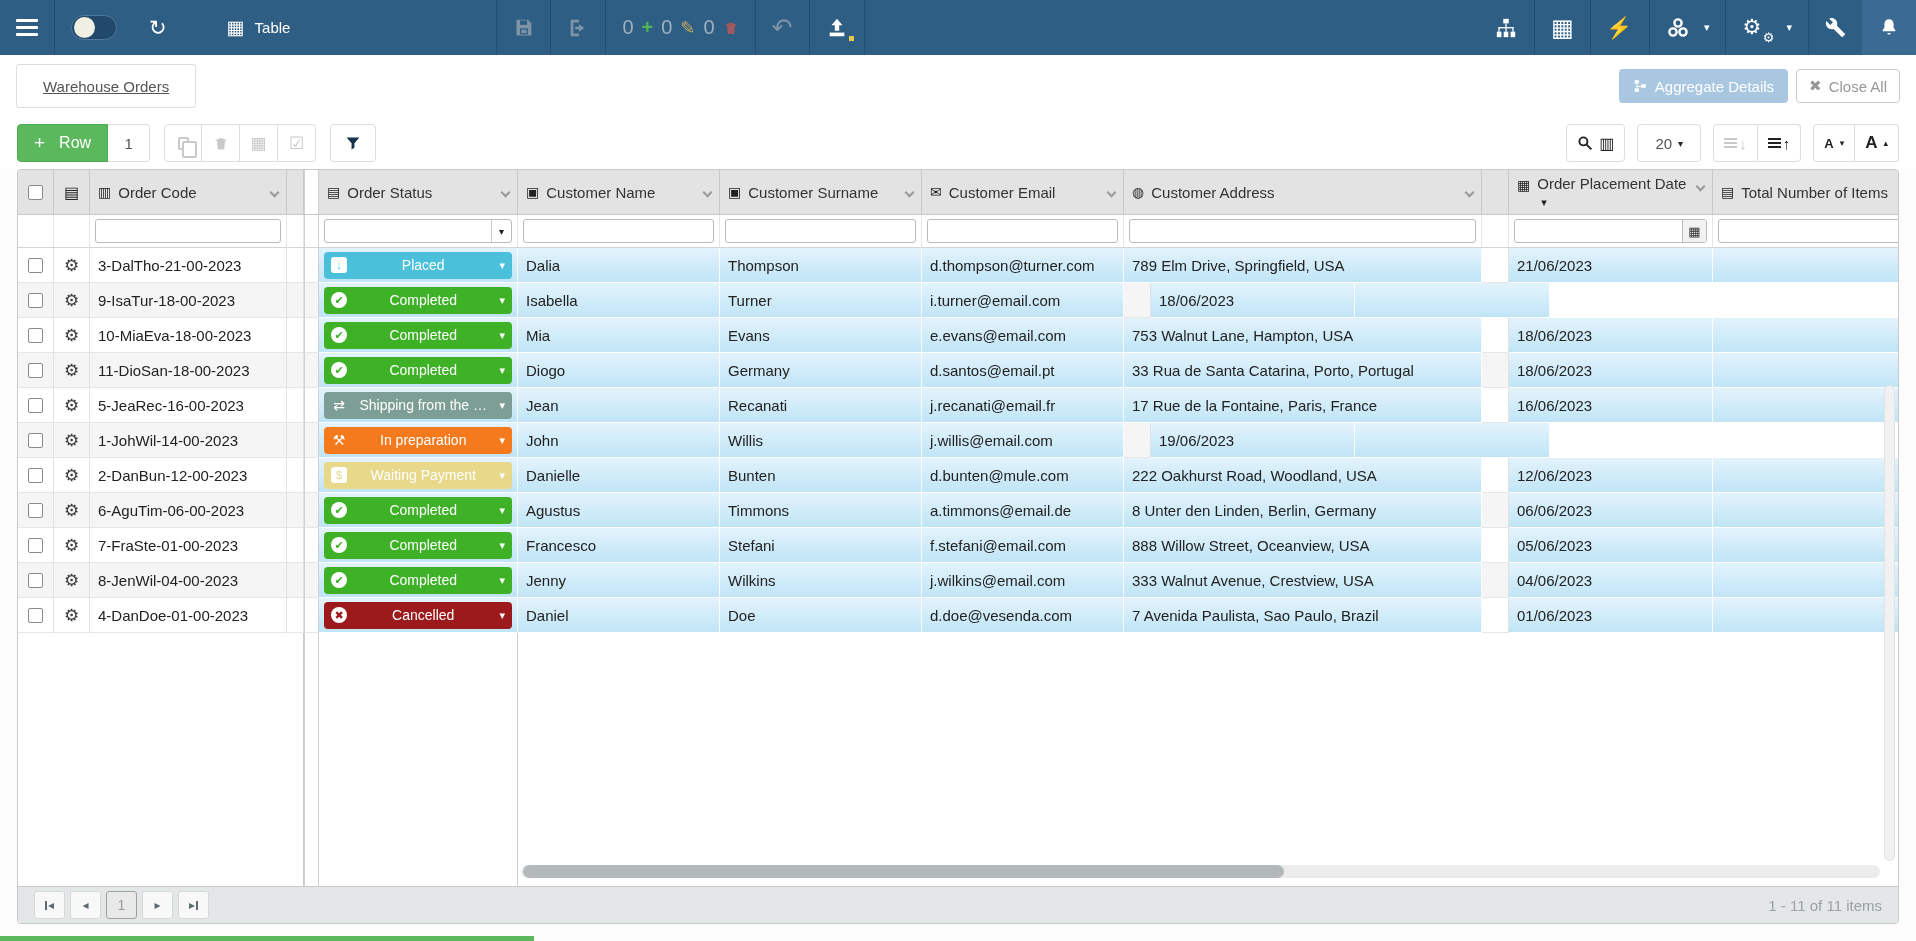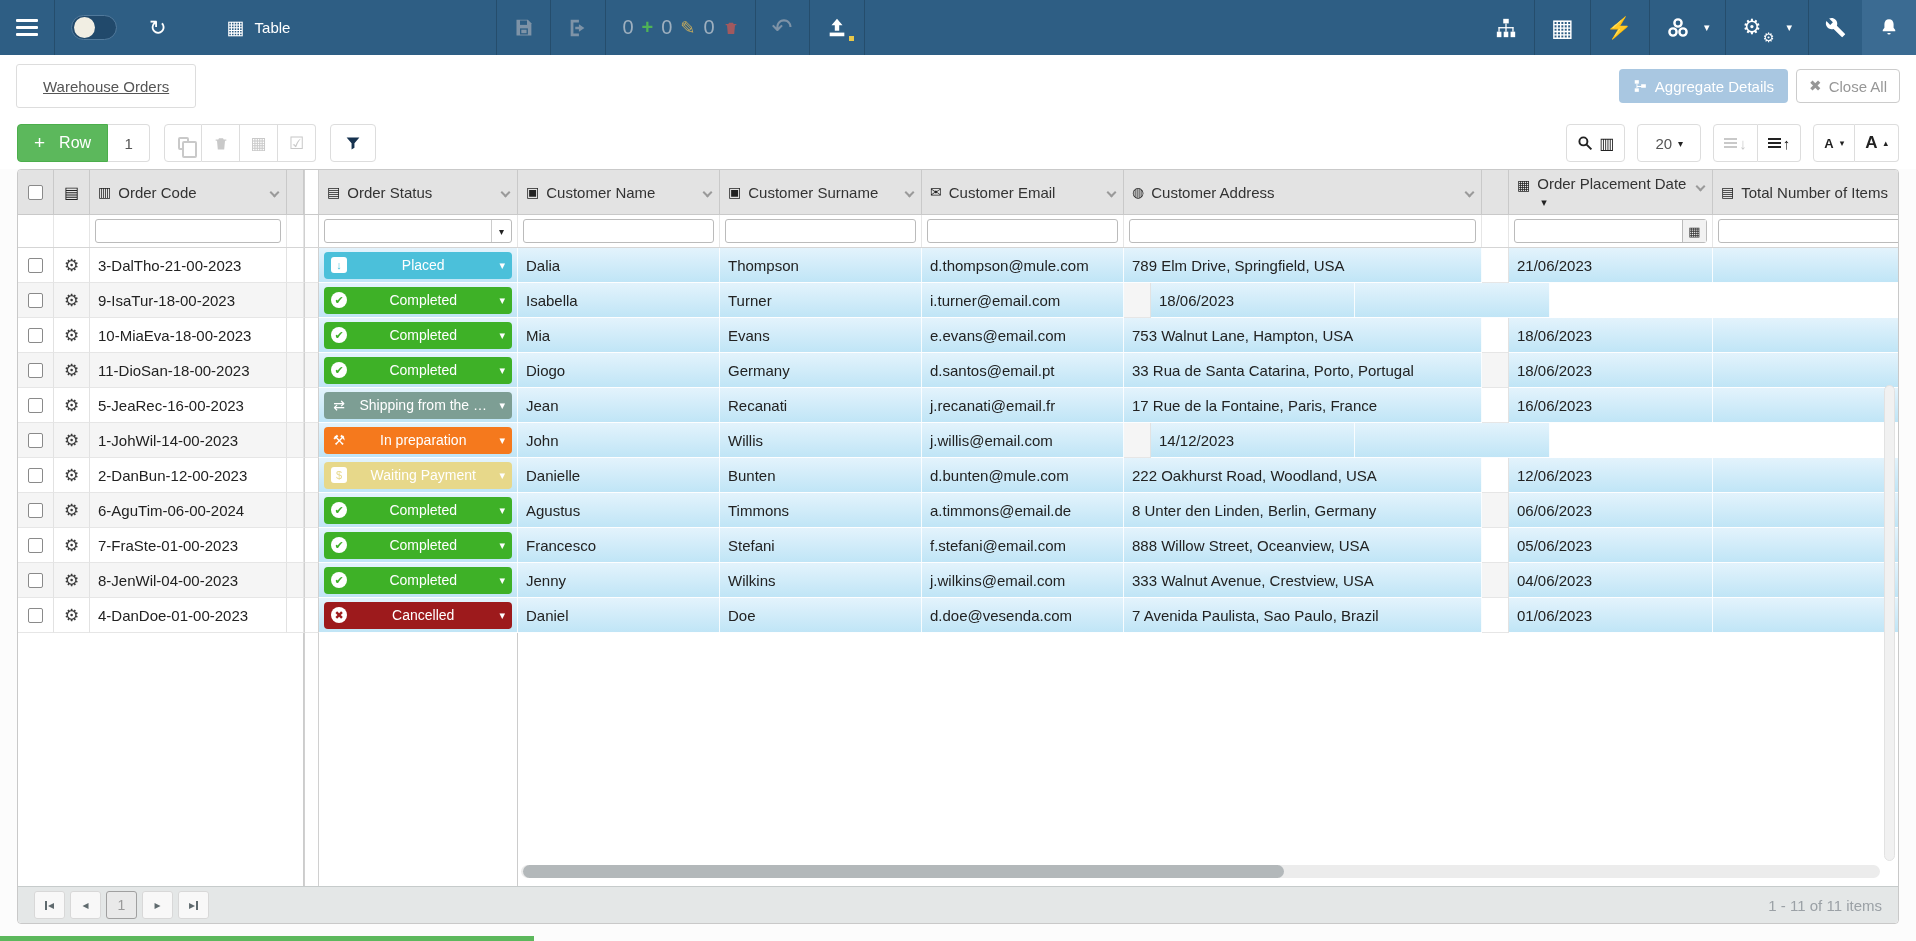--- a/index.html
+++ b/index.html
@@ -446,21 +446,21 @@
         <div class="c col-gut"></div>
         <div class="c blue col-status">
           <div class="badge" data-status="placed">
             <span class="chip">↓</span>
             <span class="blabel">Placed</span>
             <span class="bcaret">▾</span>
           </div>
         </div>
         <div class="c blue col-name">Dalia</div>
         <div class="c blue col-sur">Thompson</div>
-        <div class="c blue col-email">d.thompson@mule.com</div>
+        <div class="c blue col-email">d.thompson@turner.com</div>
         <div class="c blue col-addr">789 Elm Drive, Springfield, USA</div>
         <div class="c col-n2"></div>
         <div class="c blue col-date">21/06/2023</div>
         <div class="c blue col-total"></div>
       </div>
 
       <div class="frow r">
         <div class="c col-sel">
           <span class="cb"></span>
         </div>
@@ -577,21 +577,21 @@
           <div class="badge" data-status="preparation">
             <span class="chip">⚒</span>
             <span class="blabel">In preparation</span>
             <span class="bcaret">▾</span>
           </div>
         </div>
         <div class="c blue col-name">John</div>
         <div class="c blue col-sur">Willis</div>
         <div class="c blue col-email">j.willis@email.com</div>
         <div class="c col-n2"></div>
-        <div class="c blue col-date">14/12/2023</div>
+        <div class="c blue col-date">19/06/2023</div>
         <div class="c blue col-total"></div>
       </div>
 
       <div class="frow r">
         <div class="c col-sel">
           <span class="cb"></span>
         </div>
         <div class="c col-gear">
           <span class="rgear">⚙</span>
         </div>
@@ -614,21 +614,21 @@
         <div class="c blue col-total"></div>
       </div>
 
       <div class="frow r">
         <div class="c col-sel">
           <span class="cb"></span>
         </div>
         <div class="c col-gear">
           <span class="rgear">⚙</span>
         </div>
-        <div class="c col-code">6-AguTim-06-00-2024</div>
+        <div class="c col-code">6-AguTim-06-00-2023</div>
         <div class="c col-n1"></div>
         <div class="c col-gut"></div>
         <div class="c blue col-status">
           <div class="badge" data-status="completed">
             <span class="chip">✔</span>
             <span class="blabel">Completed</span>
             <span class="bcaret">▾</span>
           </div>
         </div>
         <div class="c blue col-name">Agustus</div>

